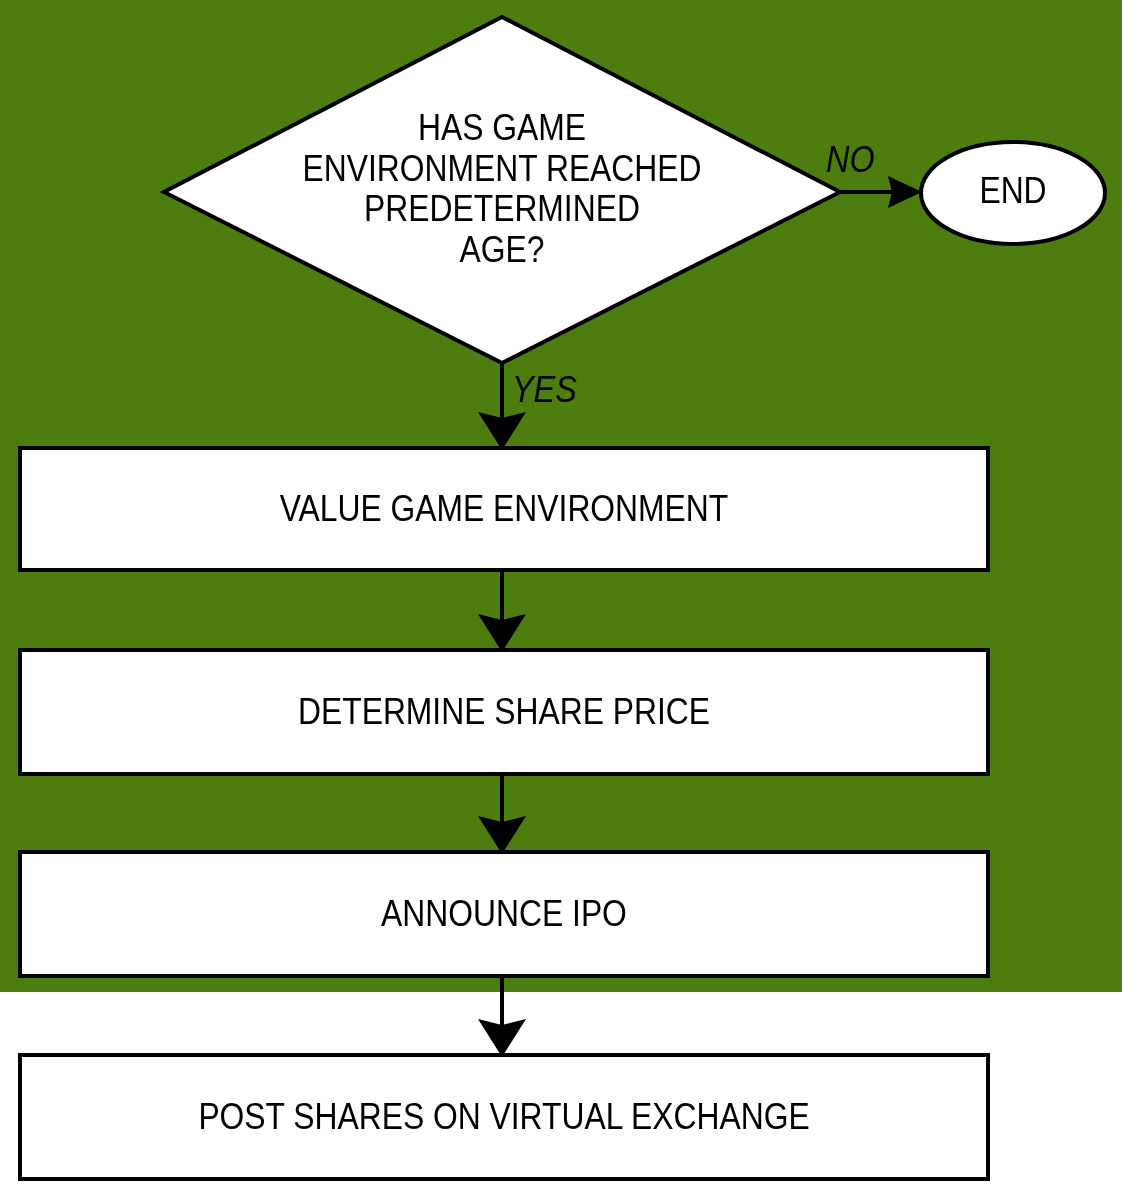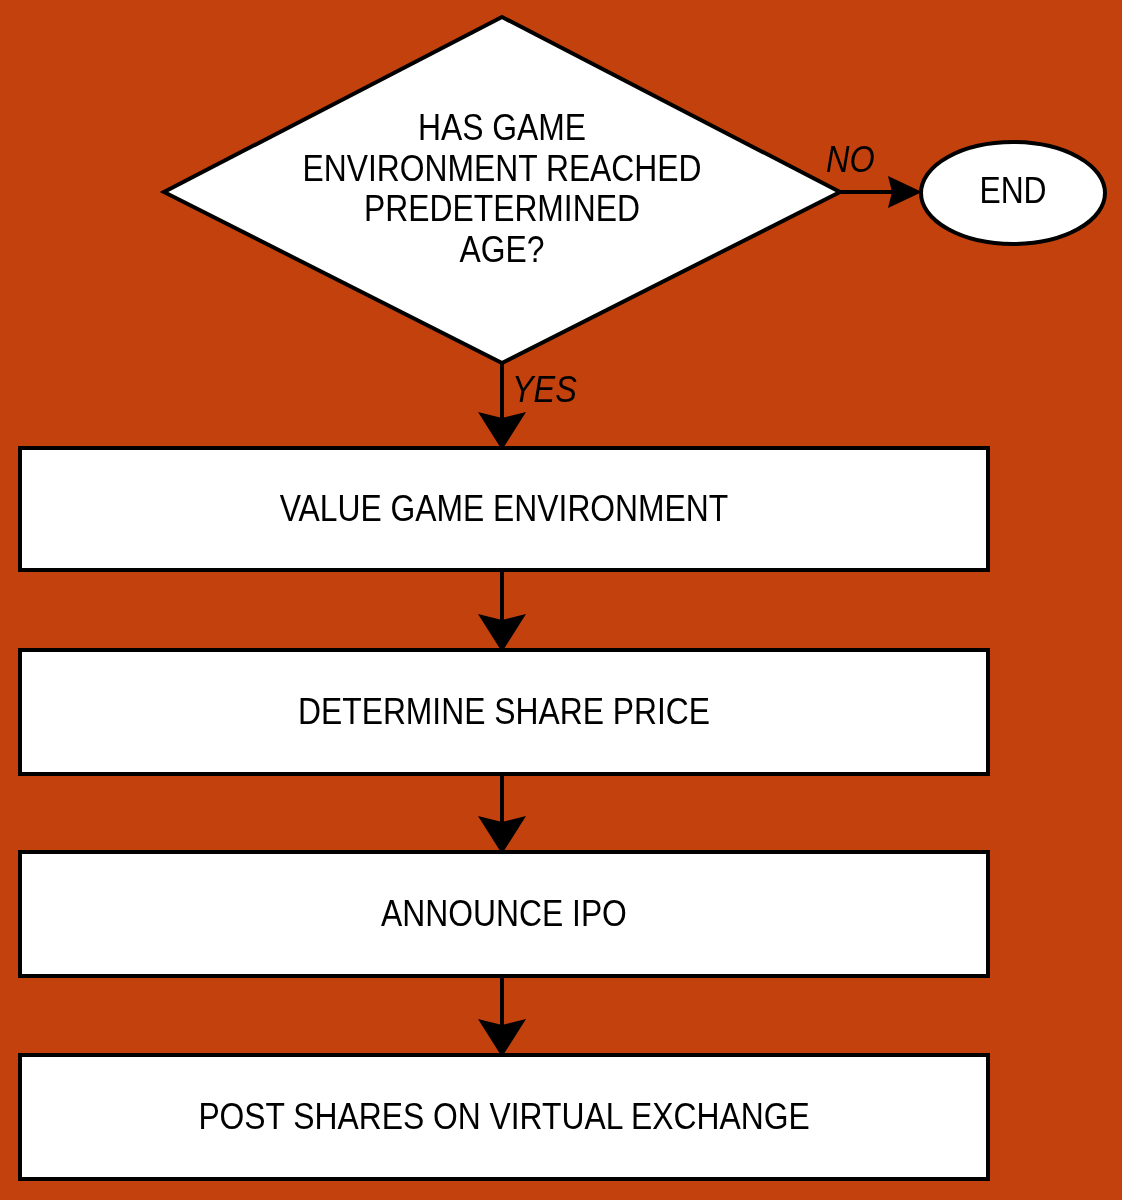--- a/index.html
+++ b/index.html
@@ -10,22 +10,22 @@
   }
   body {
     width: 1122px;
     height: 1200px;
     overflow: hidden;
     font-family: "Liberation Sans", "DejaVu Sans", sans-serif;
   }
   #flow-root {
     position: relative;
     width: 1122px;
-    height: 1200px;
-    background: #c2410c;
+    height: 992px;
+    background: #4d7c0f;
   }
   svg#flow-svg {
     position: absolute;
     left: 0;
     top: 0;
     width: 1122px;
     height: 1200px;
     display: block;
   }
   .shape-stroke {

